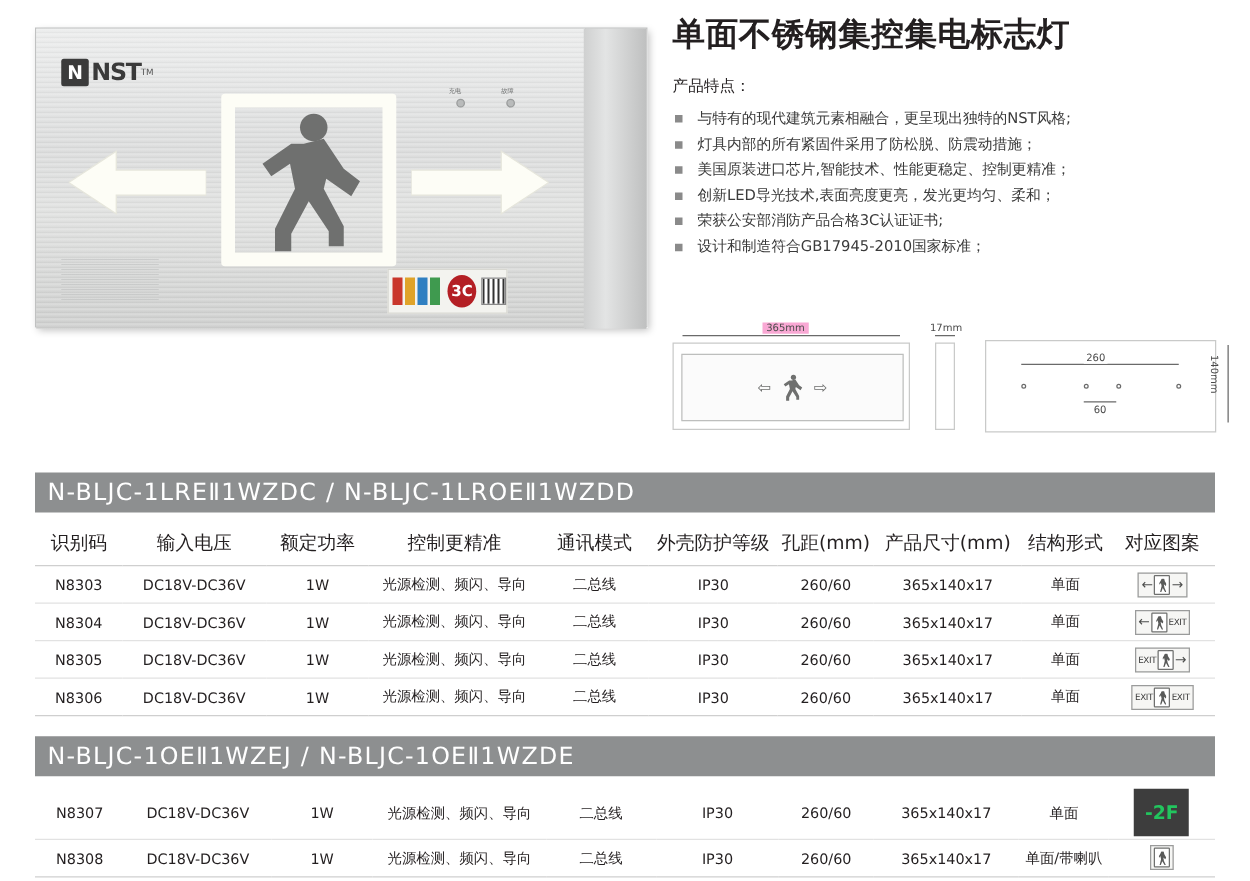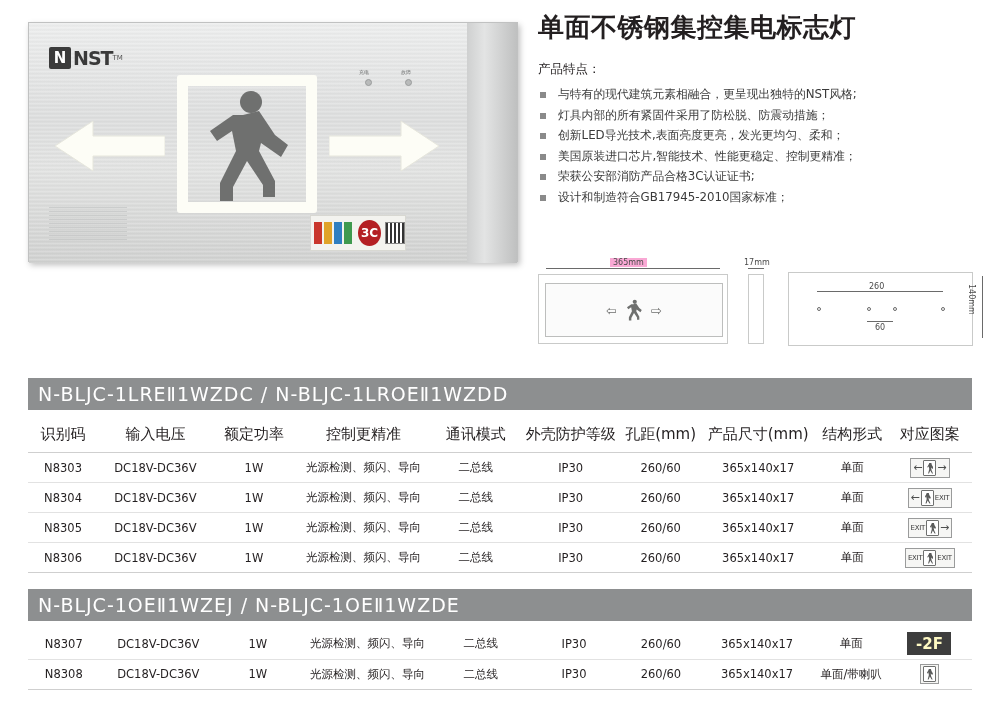--- a/index.html
+++ b/index.html
@@ -171,22 +171,22 @@
   }
   .pic .man::before {
     content:""; position:absolute; left:3px; top:2px; width:6px; height:11px;
     background:#5a5b5a;
     clip-path:polygon(35% 0,65% 0,75% 22%,100% 45%,88% 58%,62% 45%,70% 70%,95% 100%,78% 100%,48% 72%,28% 100%,12% 100%,32% 58%,22% 34%,8% 48%,0 38%,22% 18%);
   }
   .pic .ar { font-size:11px; line-height:1; color:#4d4e4d; }
   .pic .ex { font-family:"DejaVu Sans", sans-serif; font-size:7px; letter-spacing:-.3px; }
   .pic-2f {
     display:inline-flex; align-items:center; justify-content:center;
-    background:#3d3d3d; color:#fef9c3; font-weight:bold; font-size:15px;
-    width:44px; height:23px;
+    background:#3d3d3d; color:#22c55e; font-weight:bold; font-size:15px;
+    width:44px; height:38px;
   }
 </style>
 </head>
 <body>
 
 <div id="photo-panel">
   <div class="lamp-body">
     <div class="lamp-face">
 
       <div class="logo">
@@ -238,22 +238,22 @@
     <div class="lamp-side"></div>
   </div>
 </div>
 
 <div id="right-col">
   <div id="product-title">单面不锈钢集控集电标志灯</div>
   <div id="features-label">产品特点：</div>
   <ul class="features">
     <li>与特有的现代建筑元素相融合，更呈现出独特的NST风格;</li>
     <li>灯具内部的所有紧固件采用了防松脱、防震动措施；</li>
+    <li>美国原装进口芯片,智能技术、性能更稳定、控制更精准；</li>
     <li>创新LED导光技术,表面亮度更亮，发光更均匀、柔和；</li>
-    <li>美国原装进口芯片,智能技术、性能更稳定、控制更精准；</li>
     <li>荣获公安部消防产品合格3C认证证书;</li>
     <li>设计和制造符合GB17945-2010国家标准；</li>
   </ul>
 </div>
 
 <div id="dim-row">
 
   <div class="dim-box" id="dim-main">
     <div class="mini-lamp">
       <span class="mini-arrow">⇦</span>

